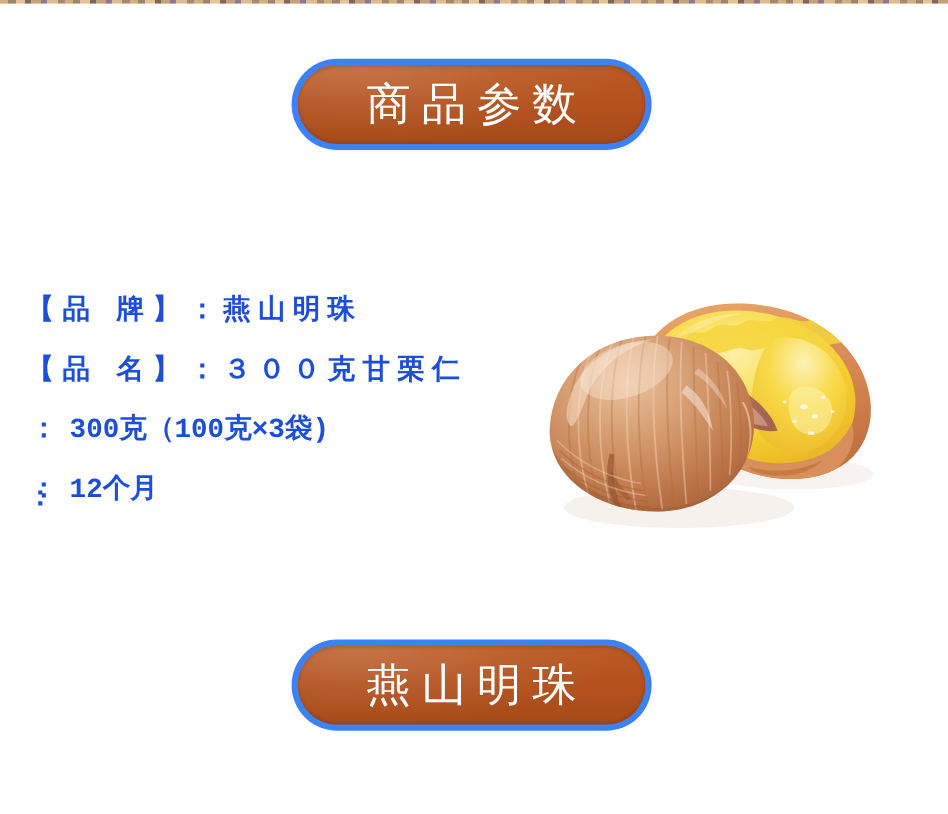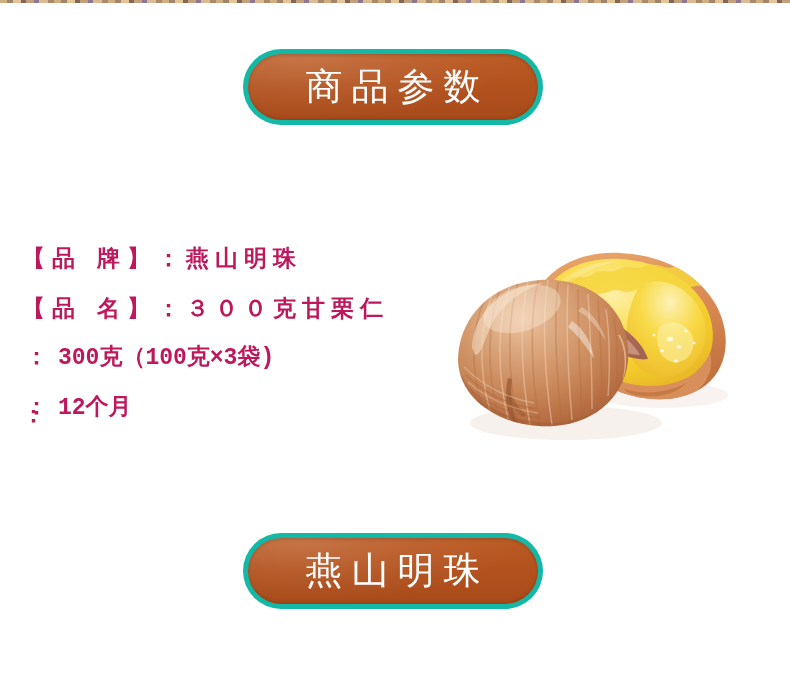--- a/index.html
+++ b/index.html
@@ -40,21 +40,21 @@
     opacity: .85;
   }
 
   
   .banner {
     position: absolute;
     left: 243px;
     width: 300px;
     height: 76px;
     border-radius: 38px;
-    background: #14b8a6;
+    background: #3b82f6;
     box-sizing: border-box;
     padding: 5px;
   }
   .banner-inner {
     position: relative;
     width: 100%;
     height: 100%;
     border-radius: 33px;
     background:
       radial-gradient(120% 150% at 18% 6%,
@@ -88,21 +88,21 @@
   .spec-list {
     position: absolute;
     left: 22px;
     top: 203px;
     width: 430px;
   }
   .spec-row {
     display: flex;
     align-items: baseline;
     height: 50px;
-    color: #be185d;
+    color: #1d4ed8;
     white-space: nowrap;
   }
   .spec-label {
     font-size: 23px;
     font-weight: bold;
     line-height: 1;
   }
   .spec-colon {
     font-size: 23px;
     font-weight: bold;

